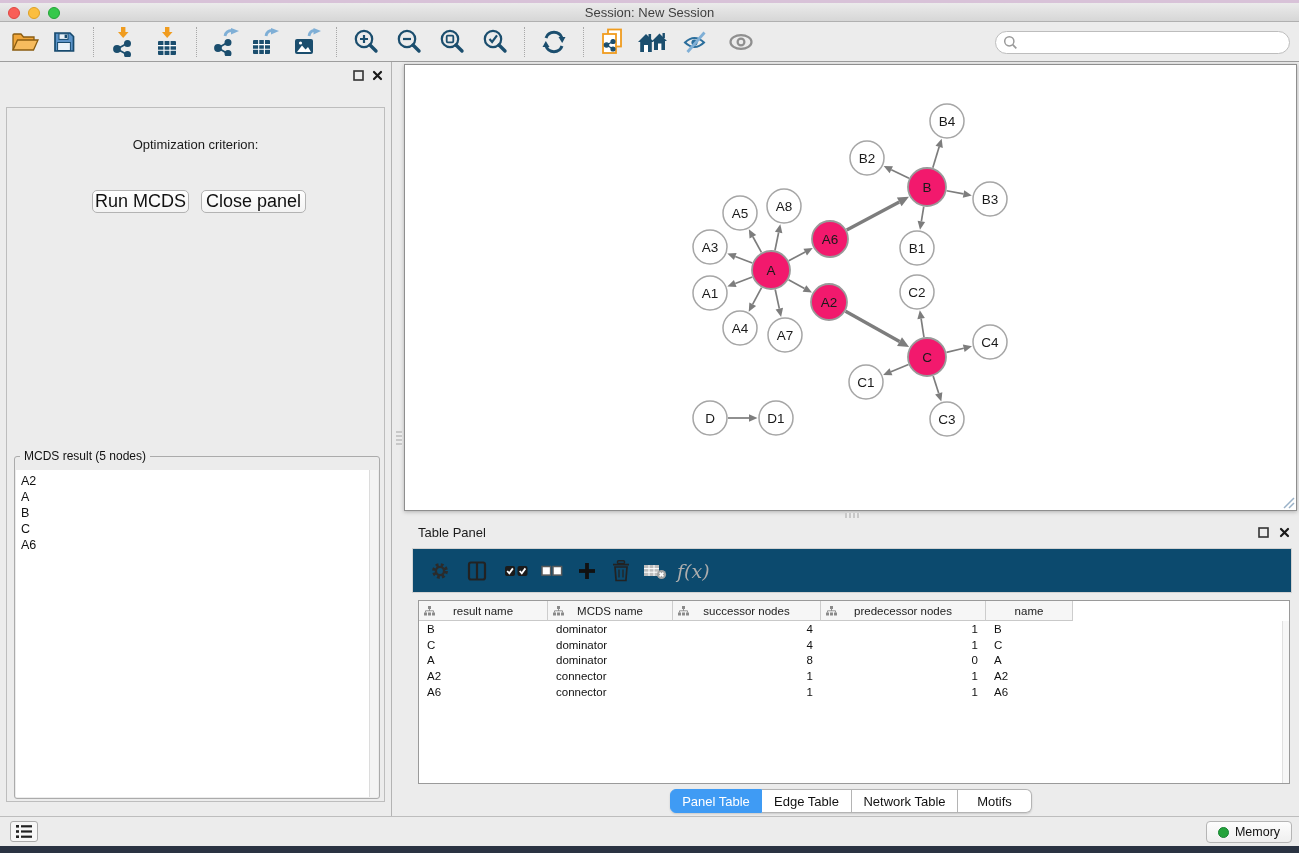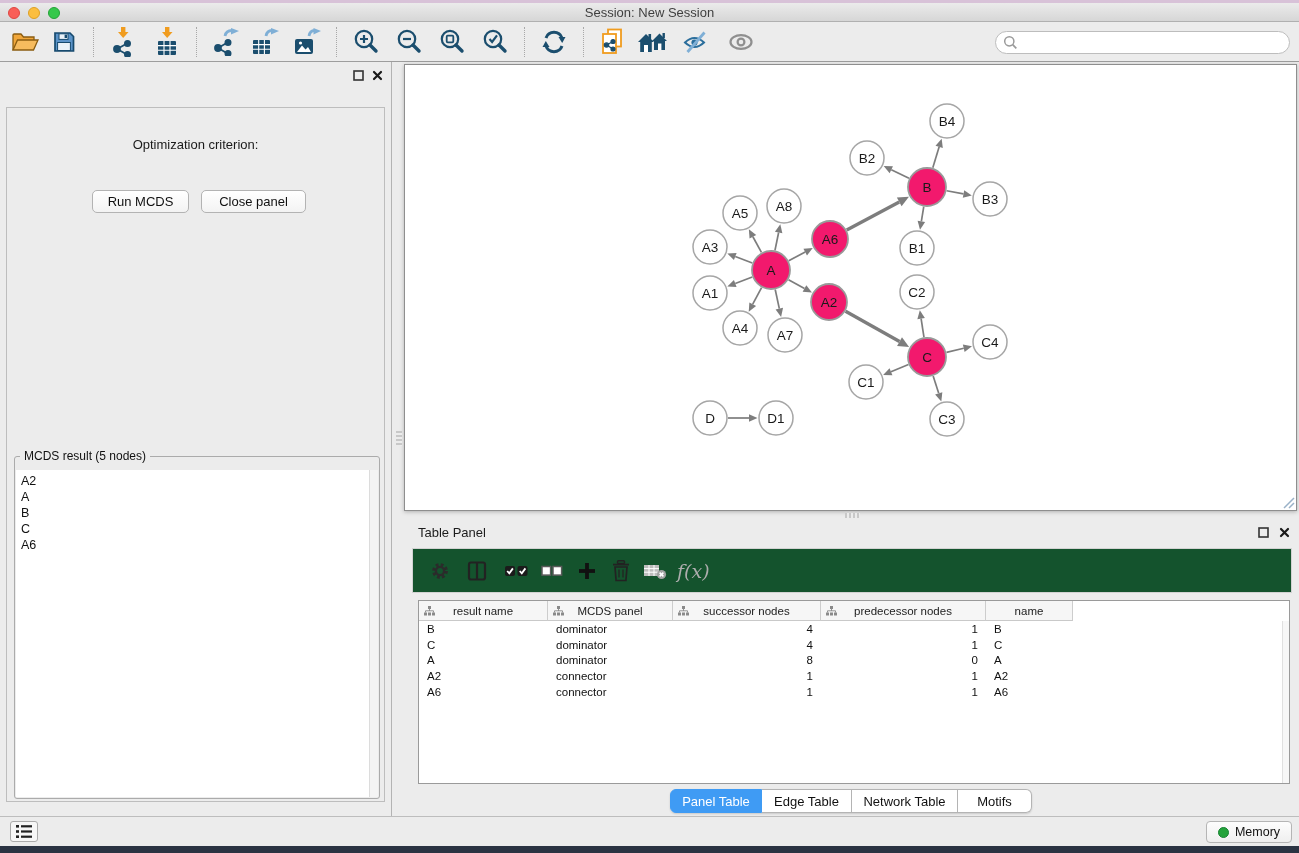--- a/index.html
+++ b/index.html
@@ -58,21 +58,21 @@
     position:absolute; top:95px; left:43px; width:313px; height:23px;
     background:#fff; border:1px solid #a9a9a9; border-radius:4px;
     font-size:13px; line-height:21px; padding-left:9px; overflow:hidden;
   }
   .dropdown .stepper {
     position:absolute; right:2px; top:2px; bottom:2px; width:17px; border-radius:3px;
     background:linear-gradient(#6db1f7,#2f7fe8); display:flex; align-items:center; justify-content:center;
   }
   .btn {
     position:absolute; height:23px; background:linear-gradient(#ffffff,#f3f3f3);
-    border:1px solid #b3b3b3; border-radius:5px; font-size:13px; color:#111;
+    border:1px solid #b3b3b3; border-radius:5px; font-size:18px; color:#111;
     display:flex; align-items:center; justify-content:center;
   }
   .btn-run { top:128px; left:92px; width:97px; }
   .btn-close { top:128px; left:201px; width:105px; }
   .groupbox {
     position:absolute; top:394px; left:14px; right:11px; bottom:17px;
     border:1px solid #ababab; border-radius:3px;
   }
   .groupbox .legend {
     position:absolute; top:-8px; left:5px; background:#ececec; padding:0 4px; font-size:12px; color:#111;
@@ -96,21 +96,21 @@
   .grip-v { position:absolute; left:396px; top:431px; width:6px; height:15px;
     background:repeating-linear-gradient(#c8c8c8 0 2px, #ececec 2px 4px); }
   .grip-h { position:absolute; left:845px; top:513px; width:15px; height:5px;
     background:repeating-linear-gradient(90deg,#c8c8c8 0 2px, #ececec 2px 4px); }
   
   .table-panel { position:absolute; left:404px; top:520px; right:0; bottom:37px; background:#ececec; }
   .tp-head { position:absolute; top:5px; left:14px; font-size:13px; color:#1c1c1c; }
   .tp-head-icons { position:absolute; top:7px; right:9px; display:flex; gap:10px; align-items:center; }
   .tp-toolbar {
     position:absolute; top:28px; left:8px; right:7px; height:45px;
-    background:#14532d; border:1px solid #d2d2d2;
+    background:#0c4a6e; border:1px solid #d2d2d2;
     display:flex; align-items:center; padding-left:16px;
   }
   .tp-btn { height:30px; display:flex; align-items:center; justify-content:center; flex:none; }
   .fx-label { font-family:"DejaVu Serif", serif; font-style:italic; font-size:19px; color:#adadad; }
   .ntable {
     position:absolute; top:80px; left:14px; right:9px; height:184px;
     background:#fff; border:1px solid #9a9a9a; overflow:hidden;
   }
   .nt-head { display:flex; height:20px; }
   .th {
@@ -547,21 +547,21 @@
           <span>result name</span>
         </div>
         <div class="th" style="width: 125px;">
           <svg class="tree-ic" width="11" height="10" viewBox="0 0 11 10">
             <rect x="4" y="0" width="3" height="3" fill="#8a8a8a"></rect>
             <rect x="0" y="6.5" width="3" height="3" fill="#8a8a8a"></rect>
             <rect x="4" y="6.5" width="3" height="3" fill="#8a8a8a"></rect>
             <rect x="8" y="6.5" width="3" height="3" fill="#8a8a8a"></rect>
             <path d="M5.5 3 V5 M1.5 6.5 V4.8 H9.5 V6.5" stroke="#8a8a8a" fill="none" stroke-width="0.9"></path>
           </svg>
-          <span>MCDS panel</span>
+          <span>MCDS name</span>
         </div>
         <div class="th" style="width: 148px;">
           <svg class="tree-ic" width="11" height="10" viewBox="0 0 11 10">
             <rect x="4" y="0" width="3" height="3" fill="#8a8a8a"></rect>
             <rect x="0" y="6.5" width="3" height="3" fill="#8a8a8a"></rect>
             <rect x="4" y="6.5" width="3" height="3" fill="#8a8a8a"></rect>
             <rect x="8" y="6.5" width="3" height="3" fill="#8a8a8a"></rect>
             <path d="M5.5 3 V5 M1.5 6.5 V4.8 H9.5 V6.5" stroke="#8a8a8a" fill="none" stroke-width="0.9"></path>
           </svg>
           <span>successor nodes</span>

